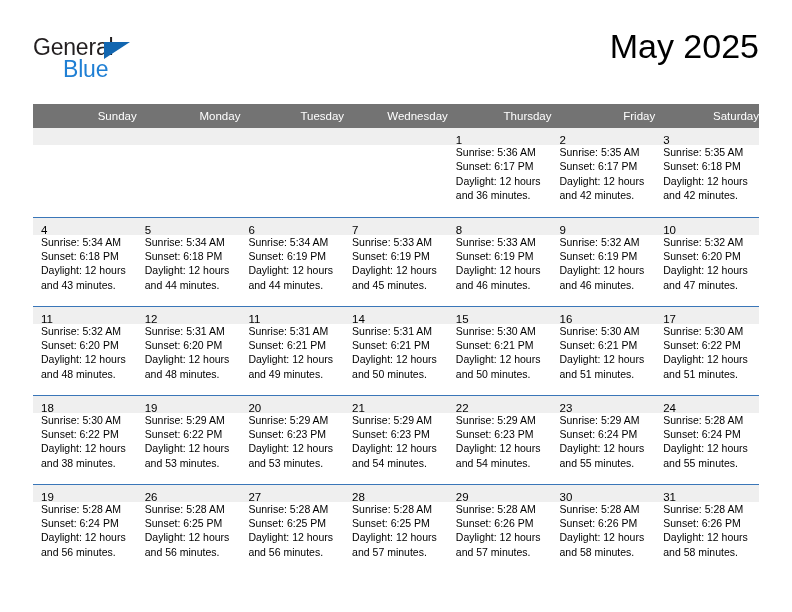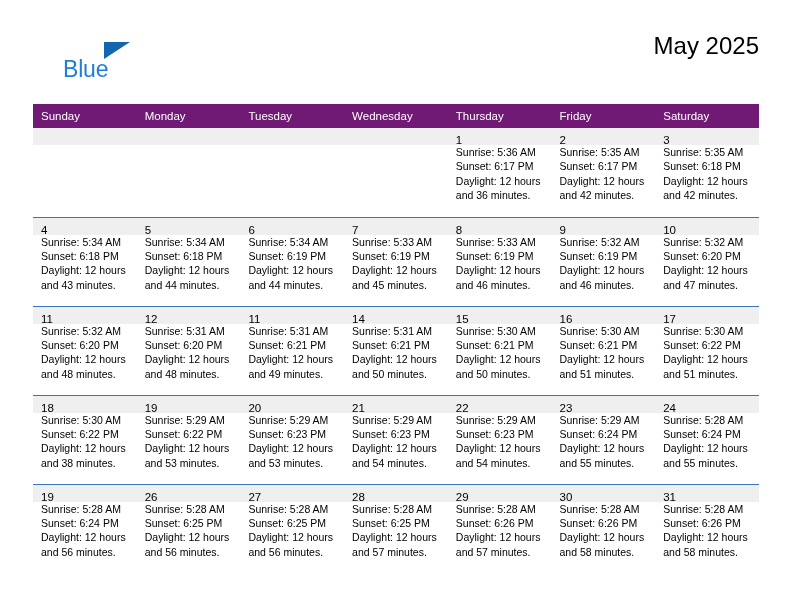--- a/index.html
+++ b/index.html
@@ -64,21 +64,21 @@
     color: #1f7fd4;
     font-family: "Liberation Sans", sans-serif;
   }
   .title-block {
     position: absolute;
     right: 0;
     top: 0;
     text-align: right;
   }
   .cal-title {
-    font-size: 24px;
+    font-size: 34px;
     color: #000000;
     line-height: 32px;
     white-space: nowrap;
   }
   .cal-subtitle {
     font-size: 14.5px;
     color: #000000;
     line-height: 20px;
     margin-top: 6px;
     white-space: nowrap;
@@ -87,25 +87,25 @@
   
   .cal {
     position: absolute;
     left: 33px;
     top: 104px;
     width: 726px;
     border-collapse: collapse;
     table-layout: fixed;
   }
   .cal th {
-    background: #701a75;
+    background: #737373;
     color: #ffffff;
     font-size: 11.5px;
     font-weight: normal;
-    text-align: left;
+    text-align: right;
     padding: 6px 0 6px 8px;
     height: 21px;
     box-sizing: border-box;
   }
   .cal td {
     vertical-align: top;
     padding: 0;
     border-top: 1px solid #3a76b8;
     height: 89px;
     box-sizing: border-box;
@@ -141,20 +141,21 @@
     background: #efefef;
   }
 </style>
 </head>
 <body>
 
 <div class="page">
 
   <div class="top-header">
     <div class="logo">
+      <span class="logo-general">General</span>
       <span class="logo-triangle"></span>
       <span class="logo-blue">Blue</span>
     </div>
     <div class="title-block">
       <div class="cal-title">May 2025</div>
     </div>
   </div>
 
   <table class="cal">
     <thead>

